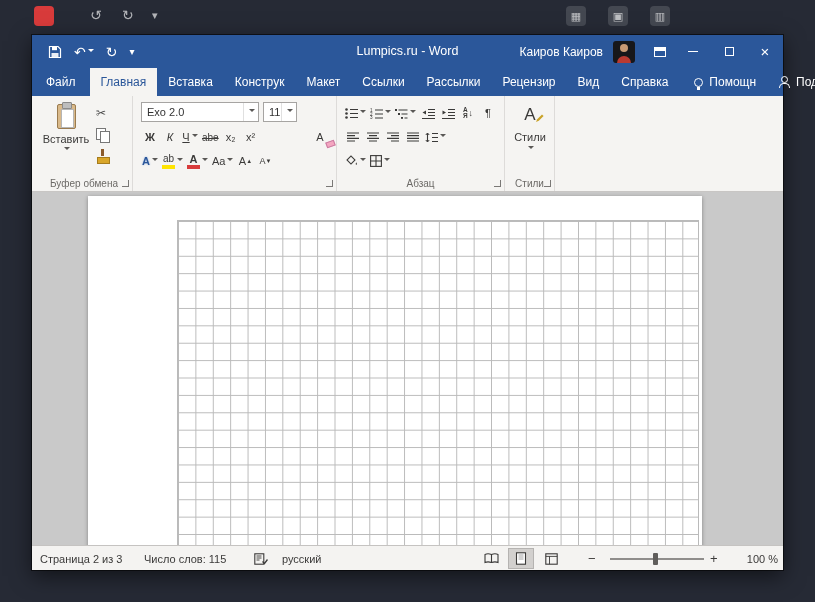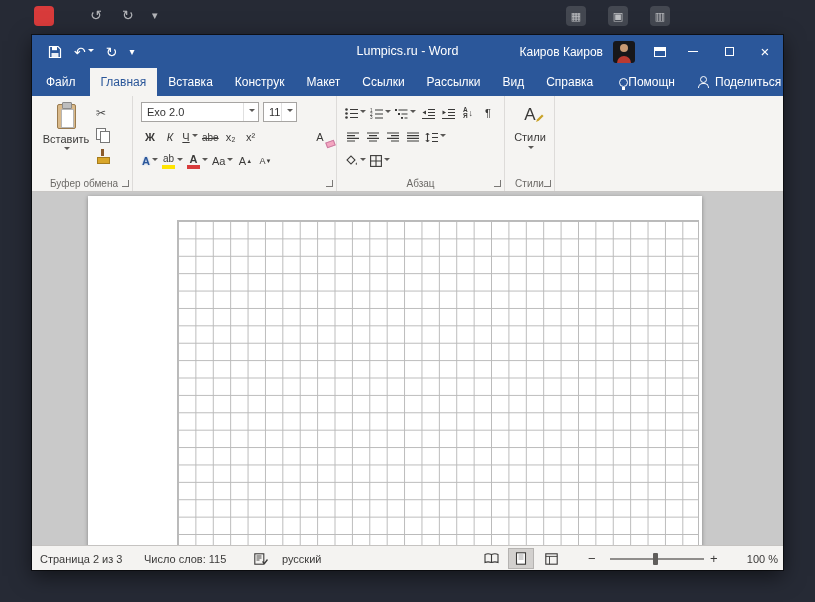--- a/index.html
+++ b/index.html
@@ -29,21 +29,21 @@
   .wbtn{width:36px;height:33px;display:flex;align-items:center;justify-content:center;color:#fff;}
   .wbtn .minbar{width:10px;height:0;border-top:1.5px solid #fff;}
   .wbtn .maxbox{width:9px;height:9px;border:1.2px solid #fff;}
   .wbtn.close{font-size:15px;}
 
   
   .tabrow{position:absolute;left:0;top:33px;width:100%;height:28px;background:var(--accent,#2b579a);display:flex;align-items:stretch;color:#fff;font-size:12px;}
   .tab{display:flex;align-items:center;padding:0 11px;white-space:nowrap;}
   .tab.file{padding:0 14px;}
   .tab.active{background:var(--ribbon,#f5f4f2);color:var(--accent,#2b579a);}
-  .tab.assistant{margin-left:4px;text-align:right;}
+  .tab.assistant{gap:6px;margin-left:4px;text-align:right;}
   .tab.share{margin-left:auto;gap:6px;padding-right:16px;}
   .bulb{width:9px;height:9px;border:1.4px solid #fff;border-radius:50%;position:relative;display:inline-block;}
   .bulb::after{content:"";position:absolute;left:1.8px;bottom:-4px;width:3px;height:2.6px;background:#fff;}
   .person{position:relative;width:12px;height:12px;display:inline-block;}
   .person::before{content:"";position:absolute;left:3.2px;top:0;width:5px;height:5px;border:1.2px solid #fff;border-radius:50%;}
   .person::after{content:"";position:absolute;left:1px;bottom:0;width:9px;height:4px;border:1.2px solid #fff;border-bottom:none;border-radius:5px 5px 0 0;}
 
   
   .ribbon{position:absolute;left:0;top:61px;width:100%;height:96px;background:var(--ribbon,#f5f4f2);border-bottom:1px solid var(--border,#c8c6c4);color:var(--iconink,#3b3a39);}
   .group{position:absolute;top:0;height:95px;border-right:1px solid #dddbd9;}
@@ -170,20 +170,21 @@
     </div>
 
     <div class="tabrow">
       <span class="tab file">Файл</span>
       <span class="tab active">Главная</span>
       <span class="tab">Вставка</span>
       <span class="tab">Конструк</span>
       <span class="tab">Макет</span>
       <span class="tab">Ссылки</span>
       <span class="tab">Рассылки</span>
+      <span class="tab">Рецензир</span>
       <span class="tab">Вид</span>
       <span class="tab">Справка</span>
       <span class="tab assistant">
           <i class="bulb"></i>
           <span>Помощн</span>
         </span>
       <span class="tab share">
           <i class="person"></i>
           <span>Поделиться</span>
         </span>

